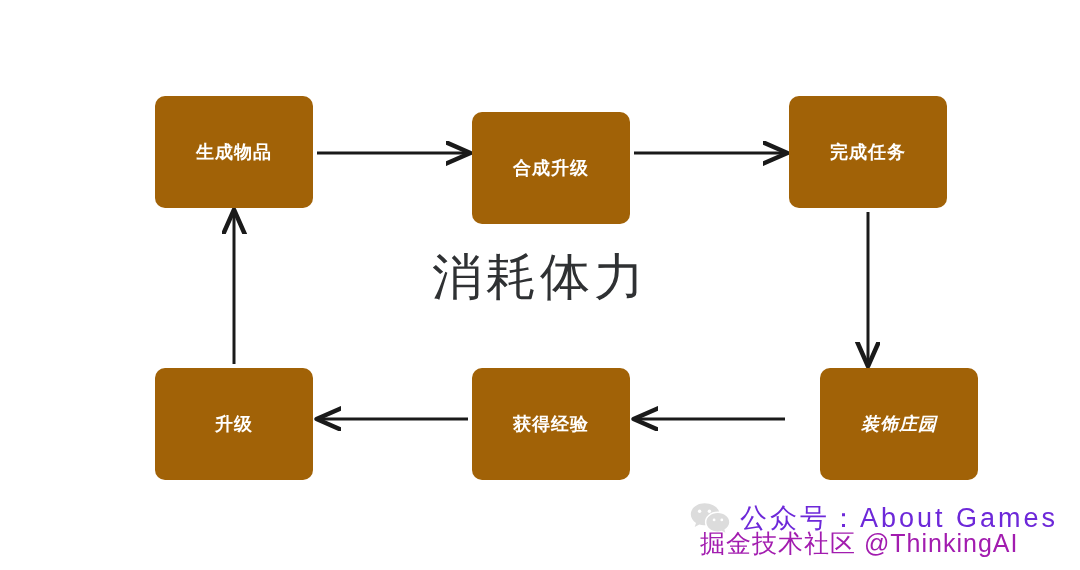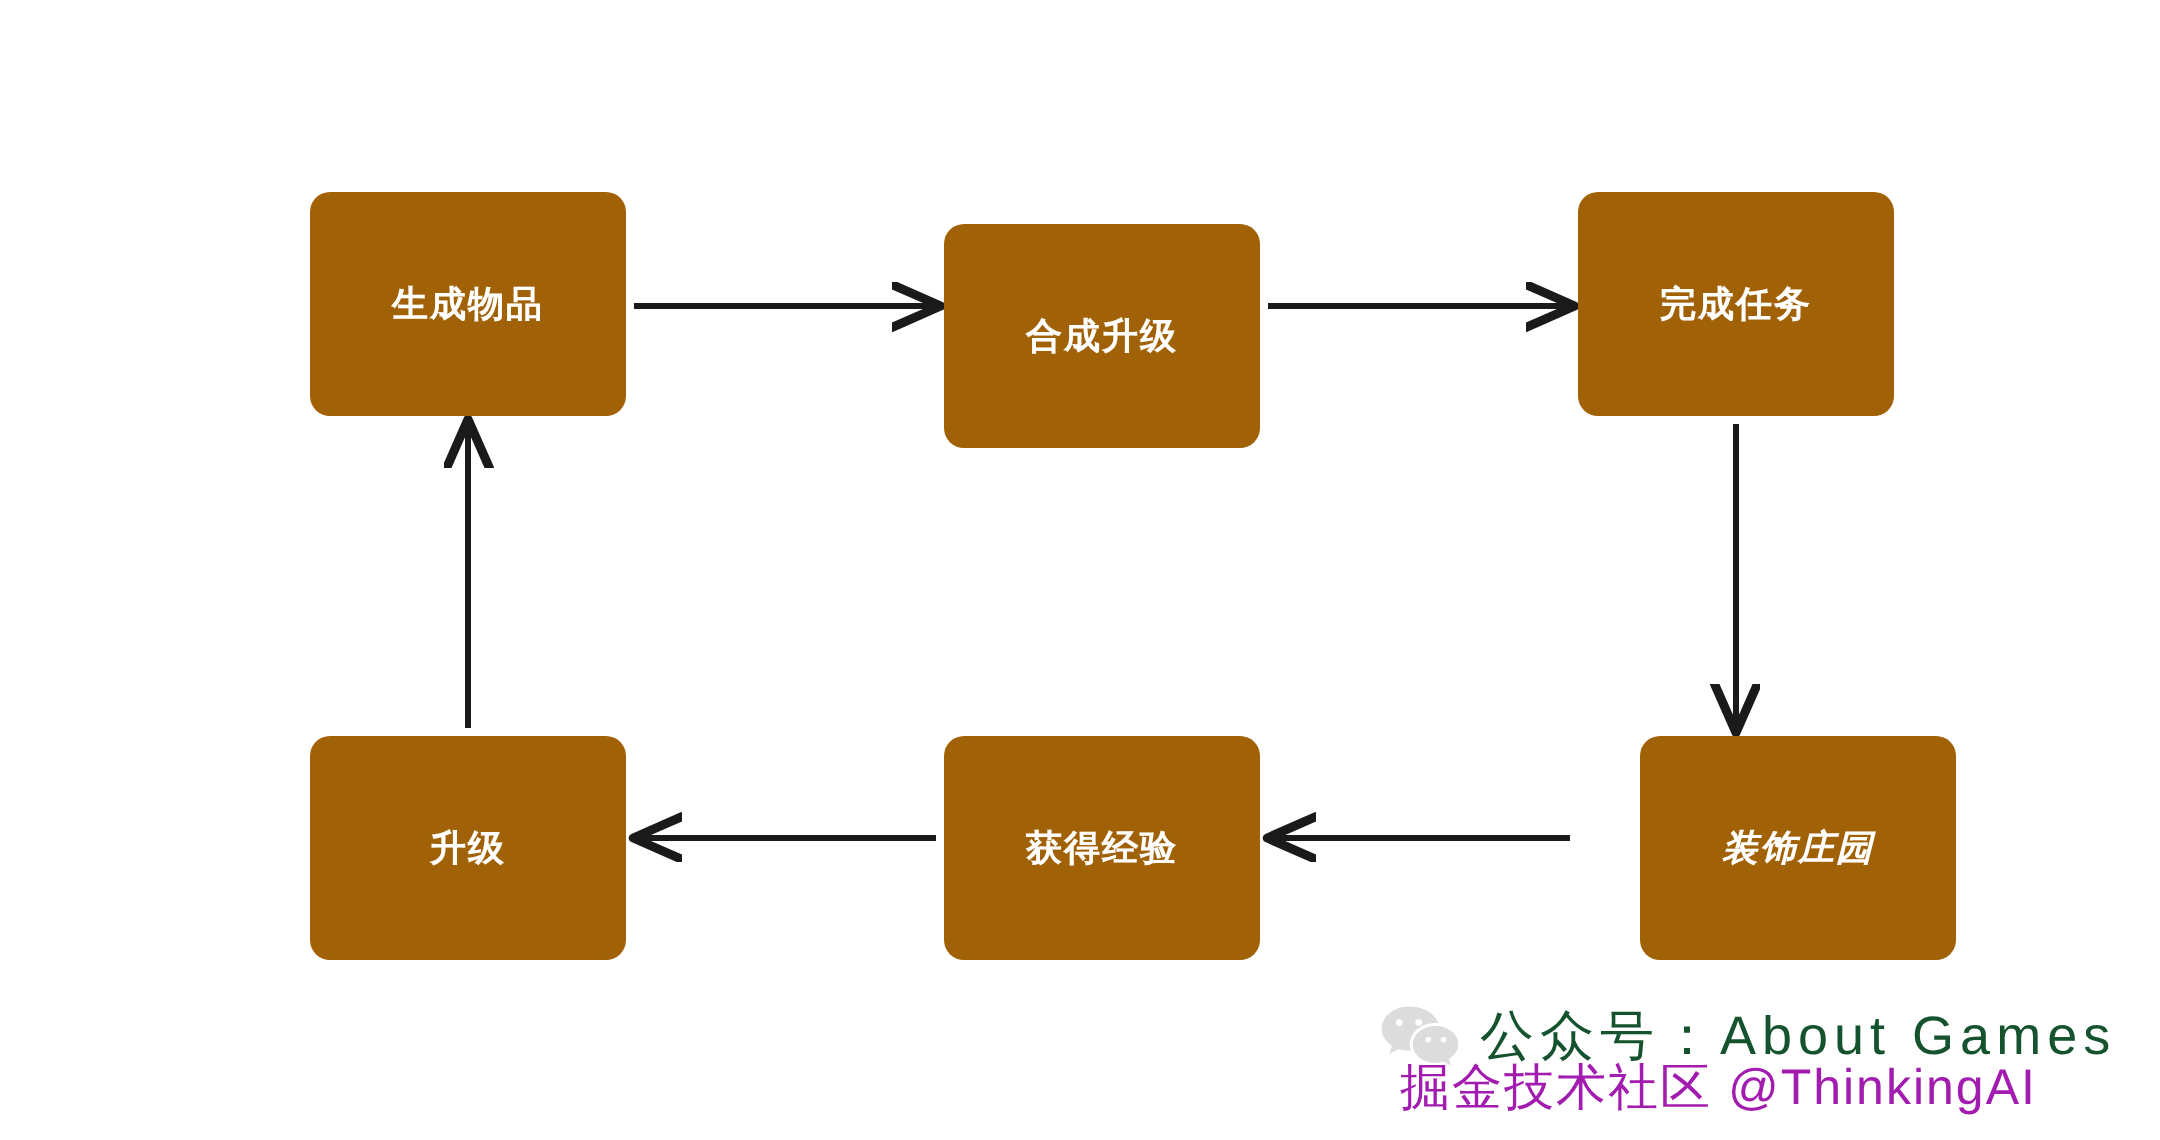--- a/index.html
+++ b/index.html
@@ -81,21 +81,21 @@
     left: 690px;
     top: 500px;
     display: flex;
     align-items: center;
     gap: 10px;
     color: #d7d7d7;
     font-size: 27px;
     letter-spacing: 3px;
     font-weight: 300;
   }
-  #watermark-aboutgames .wm-text { color: #14532d; }
+  #watermark-aboutgames .wm-text { color: #6d28d9; }
   #watermark-juejin {
     left: 700px;
     top: 527px;
     color: #a21caf;
     font-size: 25px;
     letter-spacing: 1px;
     font-weight: 400;
   }
   .wechat-icon { display: block; }
 </style>
@@ -153,20 +153,21 @@
   </div>
 
   <div class="node" id="node-exp">
     <span class="node-label">获得经验</span>
   </div>
 
   <div class="node" id="node-levelup">
     <span class="node-label">升级</span>
   </div>
 
+  <div id="center-caption">消耗体力</div>
 
   <div class="watermark" id="watermark-aboutgames">
     <span>
       <svg class="wechat-icon" width="40" height="33" viewBox="0 0 40 33" xmlns="http://www.w3.org/2000/svg">
         <path d="M14.6 1.2C6.9 1.2 0.8 6.2 0.8 12.3c0 3.5 2 6.6 5.2 8.6l-1.3 4 4.6-2.3c1.6 0.4 3 0.7 4.6 0.7 0.5 0 1 0 1.5-0.1-0.3-0.9-0.5-1.9-0.5-2.9 0-6 5.7-10.8 12.8-10.8 0.5 0 1 0 1.4 0.1C27.8 5 21.8 1.2 14.6 1.2z" fill="#dcdcdc"></path>
         <circle cx="9.6" cy="9.3" r="1.7" fill="#ffffff"></circle>
         <circle cx="19.4" cy="9.3" r="1.7" fill="#ffffff"></circle>
         <path d="M39.2 20.2c0-5.1-5.1-9.2-11.4-9.2s-11.4 4.1-11.4 9.2c0 5.1 5.1 9.2 11.4 9.2 1.3 0 2.6-0.2 3.8-0.6l3.8 1.9-1-3.3c2.9-1.7 4.8-4.4 4.8-7.2z" fill="#dcdcdc"></path>
         <circle cx="24.1" cy="17.9" r="1.4" fill="#ffffff"></circle>
         <circle cx="31.8" cy="17.9" r="1.4" fill="#ffffff"></circle>

